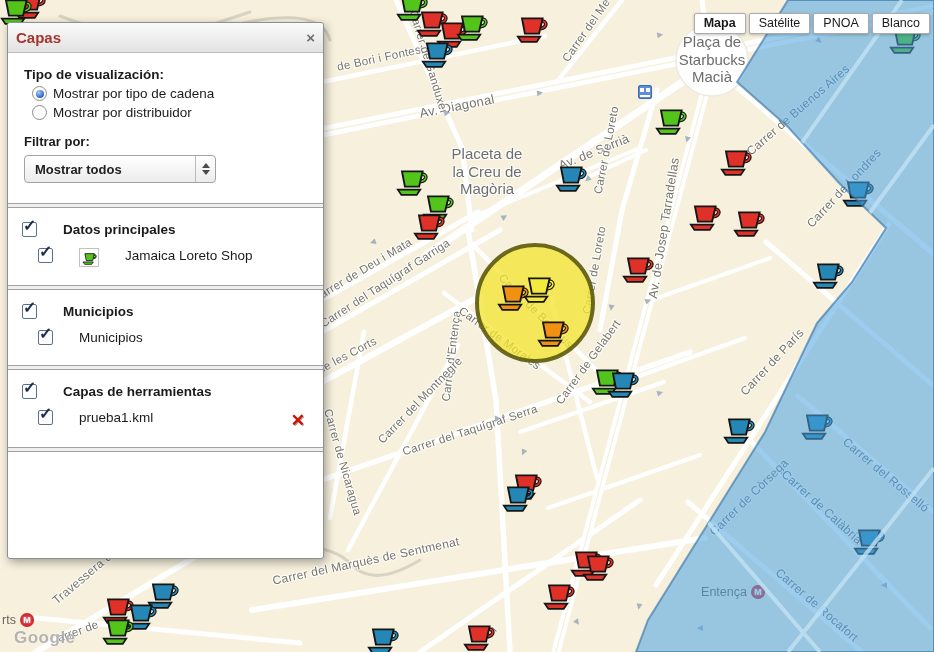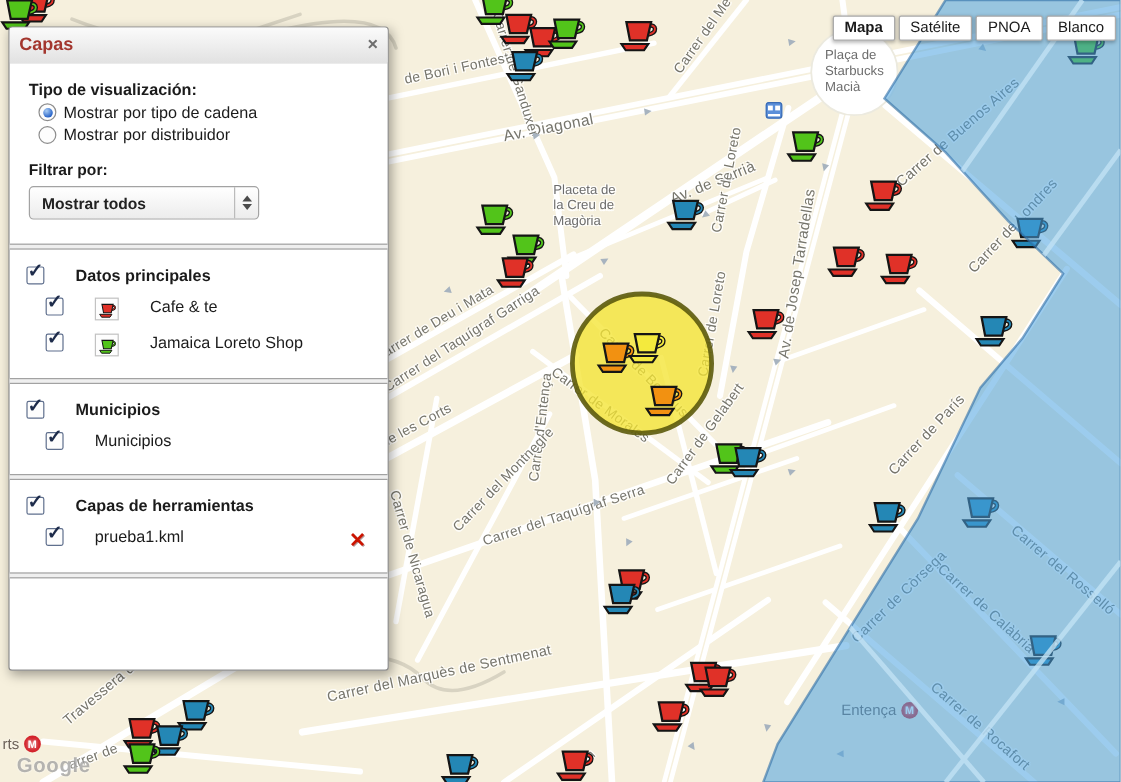--- a/index.html
+++ b/index.html
@@ -7,21 +7,21 @@
          font-family:"Liberation Sans",sans-serif;}
   svg.layer{position:absolute;left:0;top:0;}
   .abs-layer{position:absolute;left:0;top:0;width:934px;height:652px;pointer-events:none;}
 
   
   .street-label{position:absolute;white-space:nowrap;color:#76756c;
     text-shadow:-1px -1px 0 rgba(255,255,255,.85),1px -1px 0 rgba(255,255,255,.85),
                 -1px 1px 0 rgba(255,255,255,.85),1px 1px 0 rgba(255,255,255,.85);
     letter-spacing:.3px;}
   .road-arrow{position:absolute;color:#a7b3bf;font-size:12px;line-height:10px;}
-  .place-label{position:absolute;text-align:left;color:#6d6d6d;font-size:11px;line-height:1.18;
+  .place-label{position:absolute;text-align:center;color:#6d6d6d;font-size:15px;line-height:1.18;
     text-shadow:-1px -1px 0 rgba(255,255,255,.9),1px -1px 0 rgba(255,255,255,.9),
                 -1px 1px 0 rgba(255,255,255,.9),1px 1px 0 rgba(255,255,255,.9);}
   .metro-station{position:absolute;display:flex;align-items:center;gap:4px;color:#6b6158;
     font-size:12.5px;text-shadow:0 0 3px rgba(255,255,255,.9);}
   .metro-m{display:inline-flex;width:14px;height:14px;border-radius:50%;background:#d3222a;
     color:#fff;font-weight:bold;font-size:9px;align-items:center;justify-content:center;}
   .train-icon{position:absolute;width:14px;height:14px;border-radius:3px;background:#5b8fd9;
     box-shadow:inset 0 0 0 1px #3c6cb4;}
   .train-icon i{position:absolute;background:#fff;display:block;}
   .train-icon .w1{left:2px;top:3px;width:4px;height:4px;}
@@ -580,32 +580,20 @@
 
       <div class="sec">
         <div class="chk-row head">
           <span class="chk"></span>
           <span>Datos principales</span>
         </div>
         <div class="chk-row item">
           <span class="chk"></span>
           <span class="cup-ico">
               <svg viewBox="0 0 28 26" width="15" height="14">
-                <path d="M2 18.5 L21 18.5 L18 23 L5 23 Z" fill="#e03128" stroke="#151515" stroke-width="1.5"></path>
-                <path d="M21.5 5.5 C26.8 4.5 27.6 10.6 21 11.8" fill="none" stroke="#151515" stroke-width="3.2"></path>
-                <path d="M21.5 5.5 C26.8 4.5 27.6 10.6 21 11.8" fill="none" stroke="#e03128" stroke-width="1.3"></path>
-                <path d="M5.5 3 L23 3 L20 16 L8 16 Z" fill="#e03128" stroke="#151515" stroke-width="1.6"></path>
-              </svg>
-            </span>
-          <span>Cafe &amp; te</span>
-        </div>
-        <div class="chk-row item">
-          <span class="chk"></span>
-          <span class="cup-ico">
-              <svg viewBox="0 0 28 26" width="15" height="14">
                 <path d="M2 18.5 L21 18.5 L18 23 L5 23 Z" fill="#52c41a" stroke="#151515" stroke-width="1.5"></path>
                 <path d="M21.5 5.5 C26.8 4.5 27.6 10.6 21 11.8" fill="none" stroke="#151515" stroke-width="3.2"></path>
                 <path d="M21.5 5.5 C26.8 4.5 27.6 10.6 21 11.8" fill="none" stroke="#52c41a" stroke-width="1.3"></path>
                 <path d="M5.5 3 L23 3 L20 16 L8 16 Z" fill="#52c41a" stroke="#151515" stroke-width="1.6"></path>
               </svg>
             </span>
           <span>Jamaica Loreto Shop</span>
         </div>
         <div style="height:18px"></div>
       </div>

